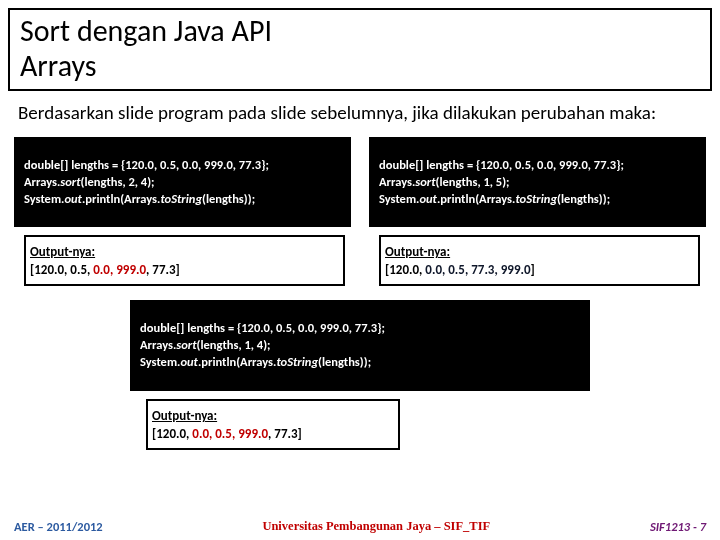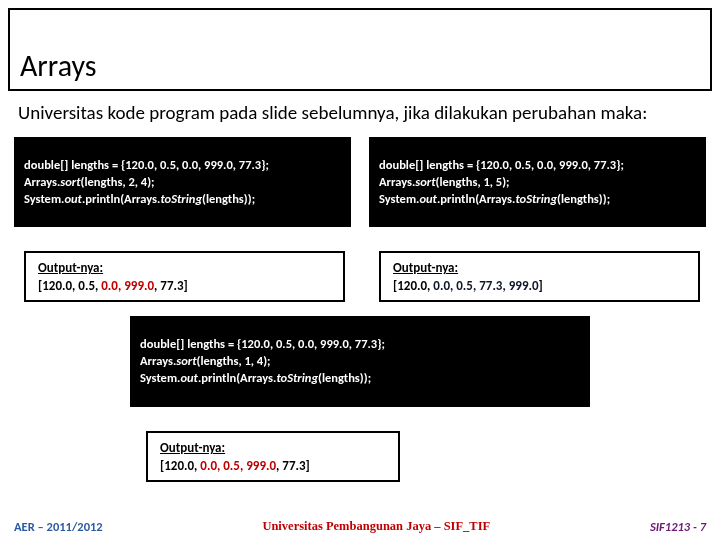--- a/index.html
+++ b/index.html
@@ -40,24 +40,24 @@
     padding: 18px 8px;
     font-size: 12.5px;
     font-weight: 700;
     line-height: 1.35;
     white-space: pre-wrap;
   }
   .codebox .kw-static { font-style: italic; }
   .outbox {
     border: 2.5px solid #000;
     background: #fff;
-    padding: 6px 12px;
+    padding: 6px 4px;
     font-size: 13px;
     line-height: 1.35;
-    margin-top: 24px;
+    margin-top: 8px;
     font-weight: 700;
     margin-left: 10px;
     margin-right: 6px;
   }
   .outbox .lbl { text-decoration: underline; }
   .center-block {
     margin: 14px 0 0 0;
     padding: 0 130px 0 130px;
   }
   .center-block .codebox { font-size: 12.5px; }
@@ -78,26 +78,26 @@
   }
   .footer-left { color: #2c5aa0; }
   .footer-center { color: #c00000; font-family: Liberation Serif, serif; }
   .footer-right { color: #701a75; white-space: pre; font-style: italic; }
 </style>
 </head>
 <body>
 
 <div class="title-block">
   <h1>
-    <br>
+    <span>Sort dengan Java API</span><br>
     <span>Arrays</span>
   </h1>
 </div>
 
-<p class="intro">Universitas kode program pada slide sebelumnya, jika dilakukan perubahan maka:</p>
+<p class="intro">Berdasarkan slide program pada slide sebelumnya, jika dilakukan perubahan maka:</p>
 
 <div class="cols">
   <div class="col">
     <div class="codebox"><span>double[] lengths = {120.0, 0.5, 0.0, 999.0, 77.3};</span>
 <span>Arrays.</span><span class="kw-static">sort</span><span>(lengths, 2, 4);</span>
 <span>System.</span><span class="kw-static">out</span><span>.println(Arrays.</span><span class="kw-static">toString</span><span>(lengths));</span></div>
     <div class="outbox">
       <span class="lbl">Output-nya:</span><br>
       <span>[120.0, 0.5, </span><span class="red">0.0, 999.0</span><span>, 77.3]</span>
     </div>

